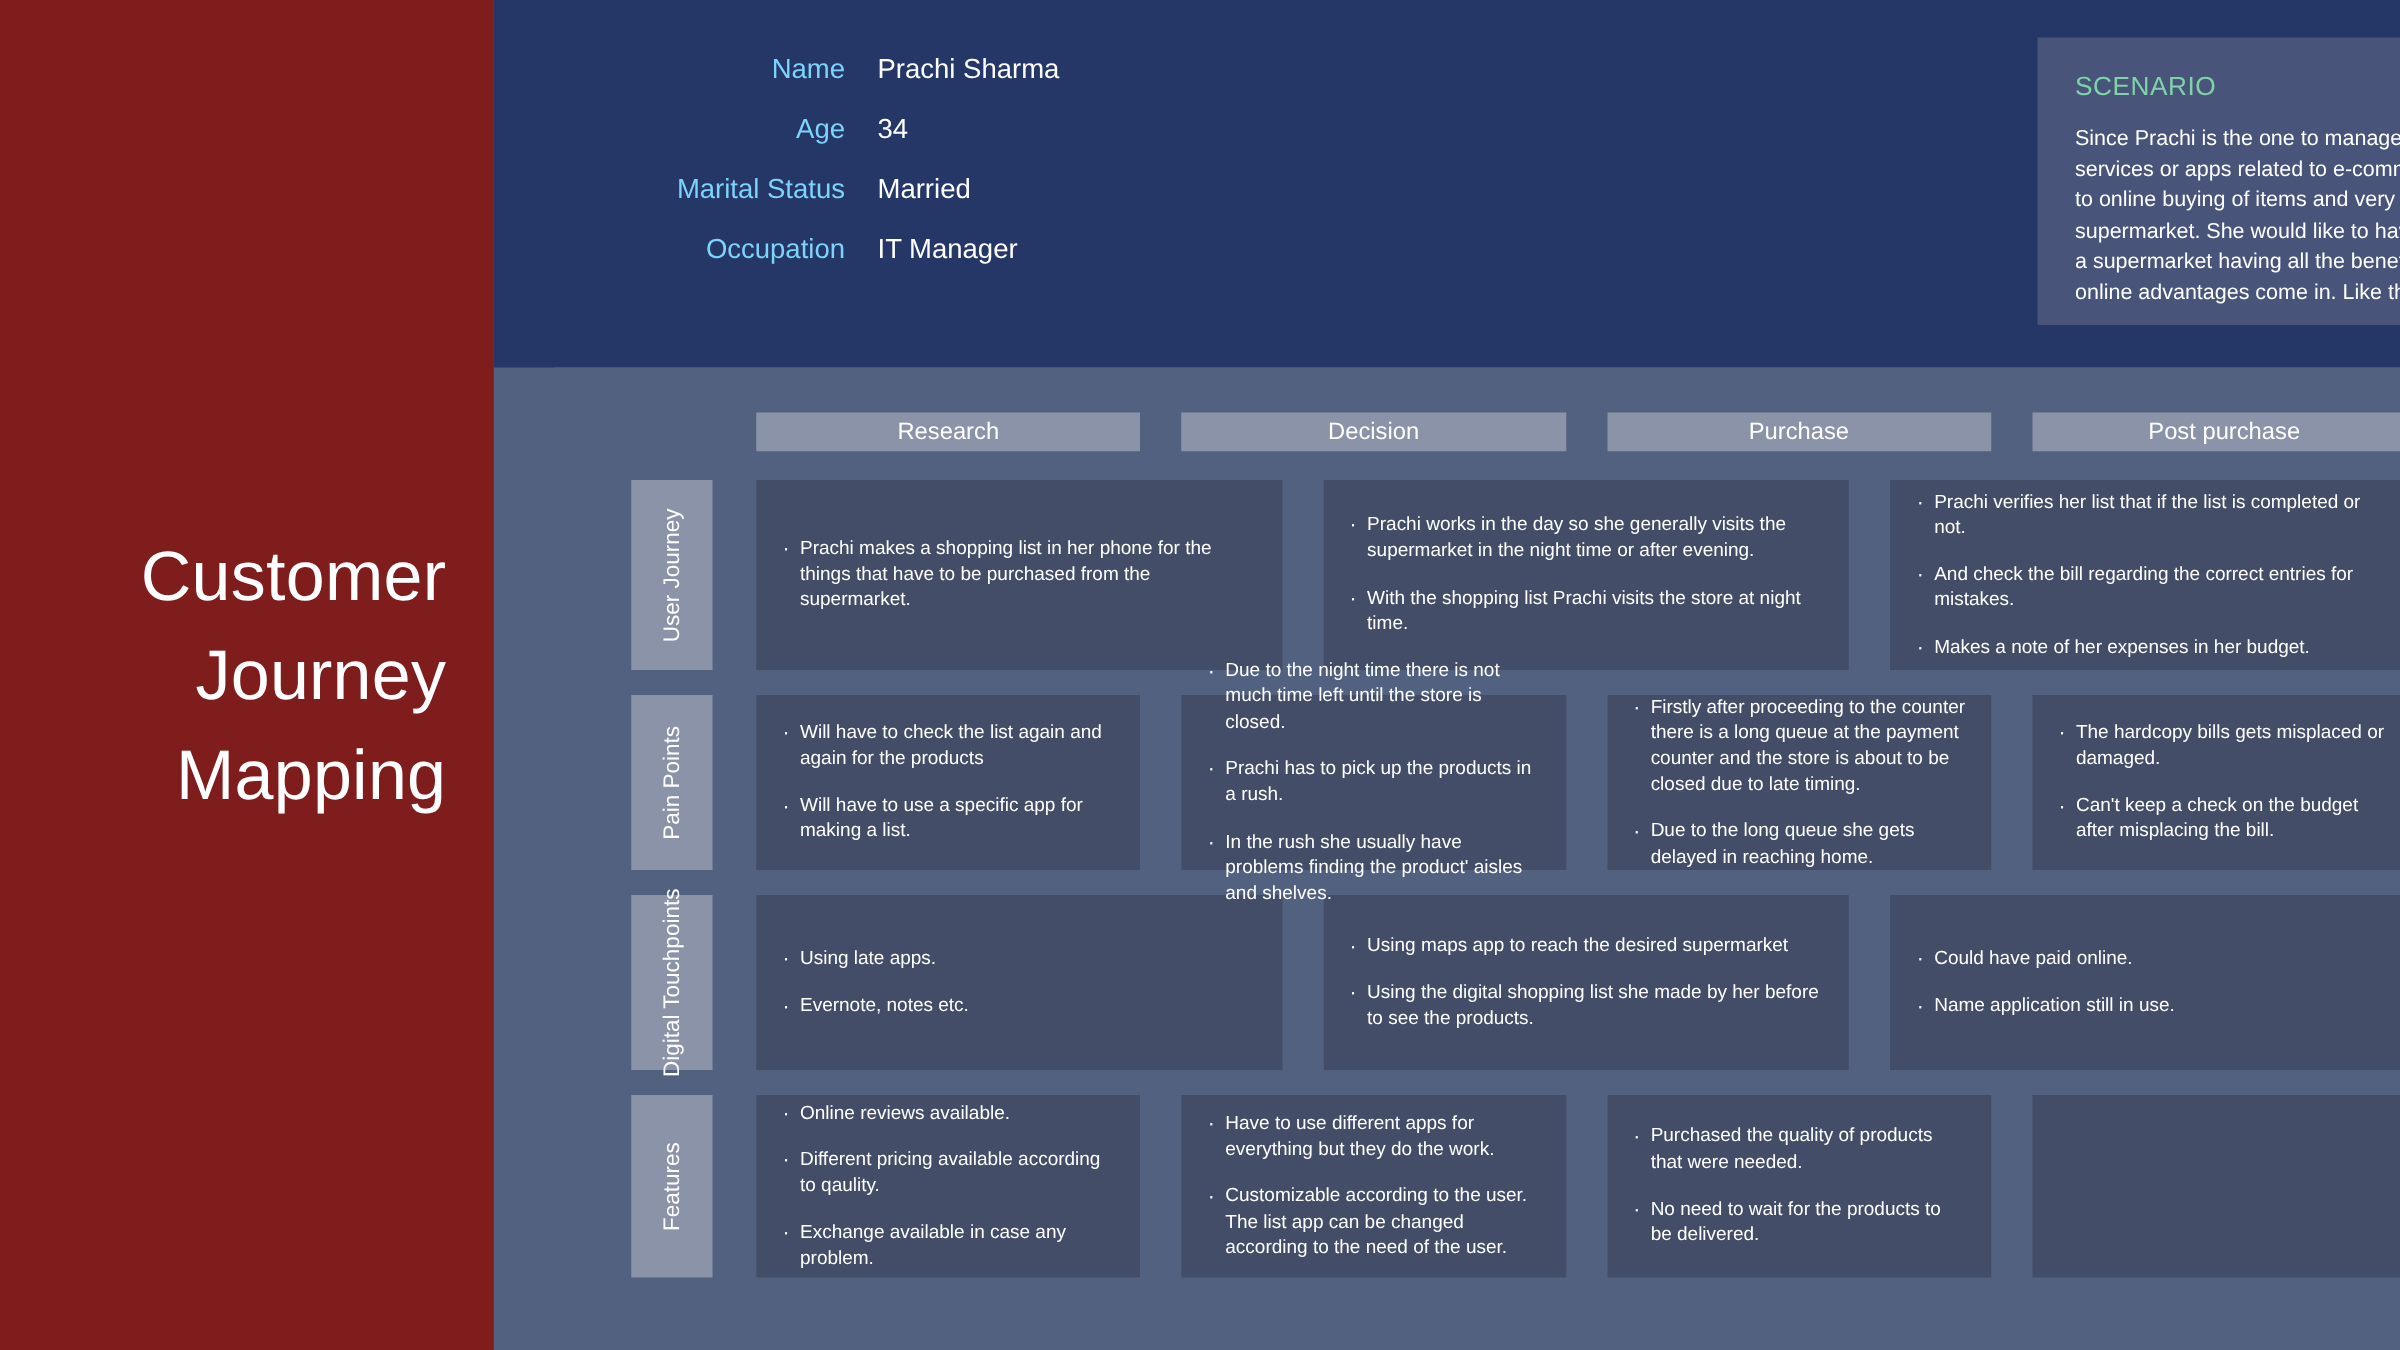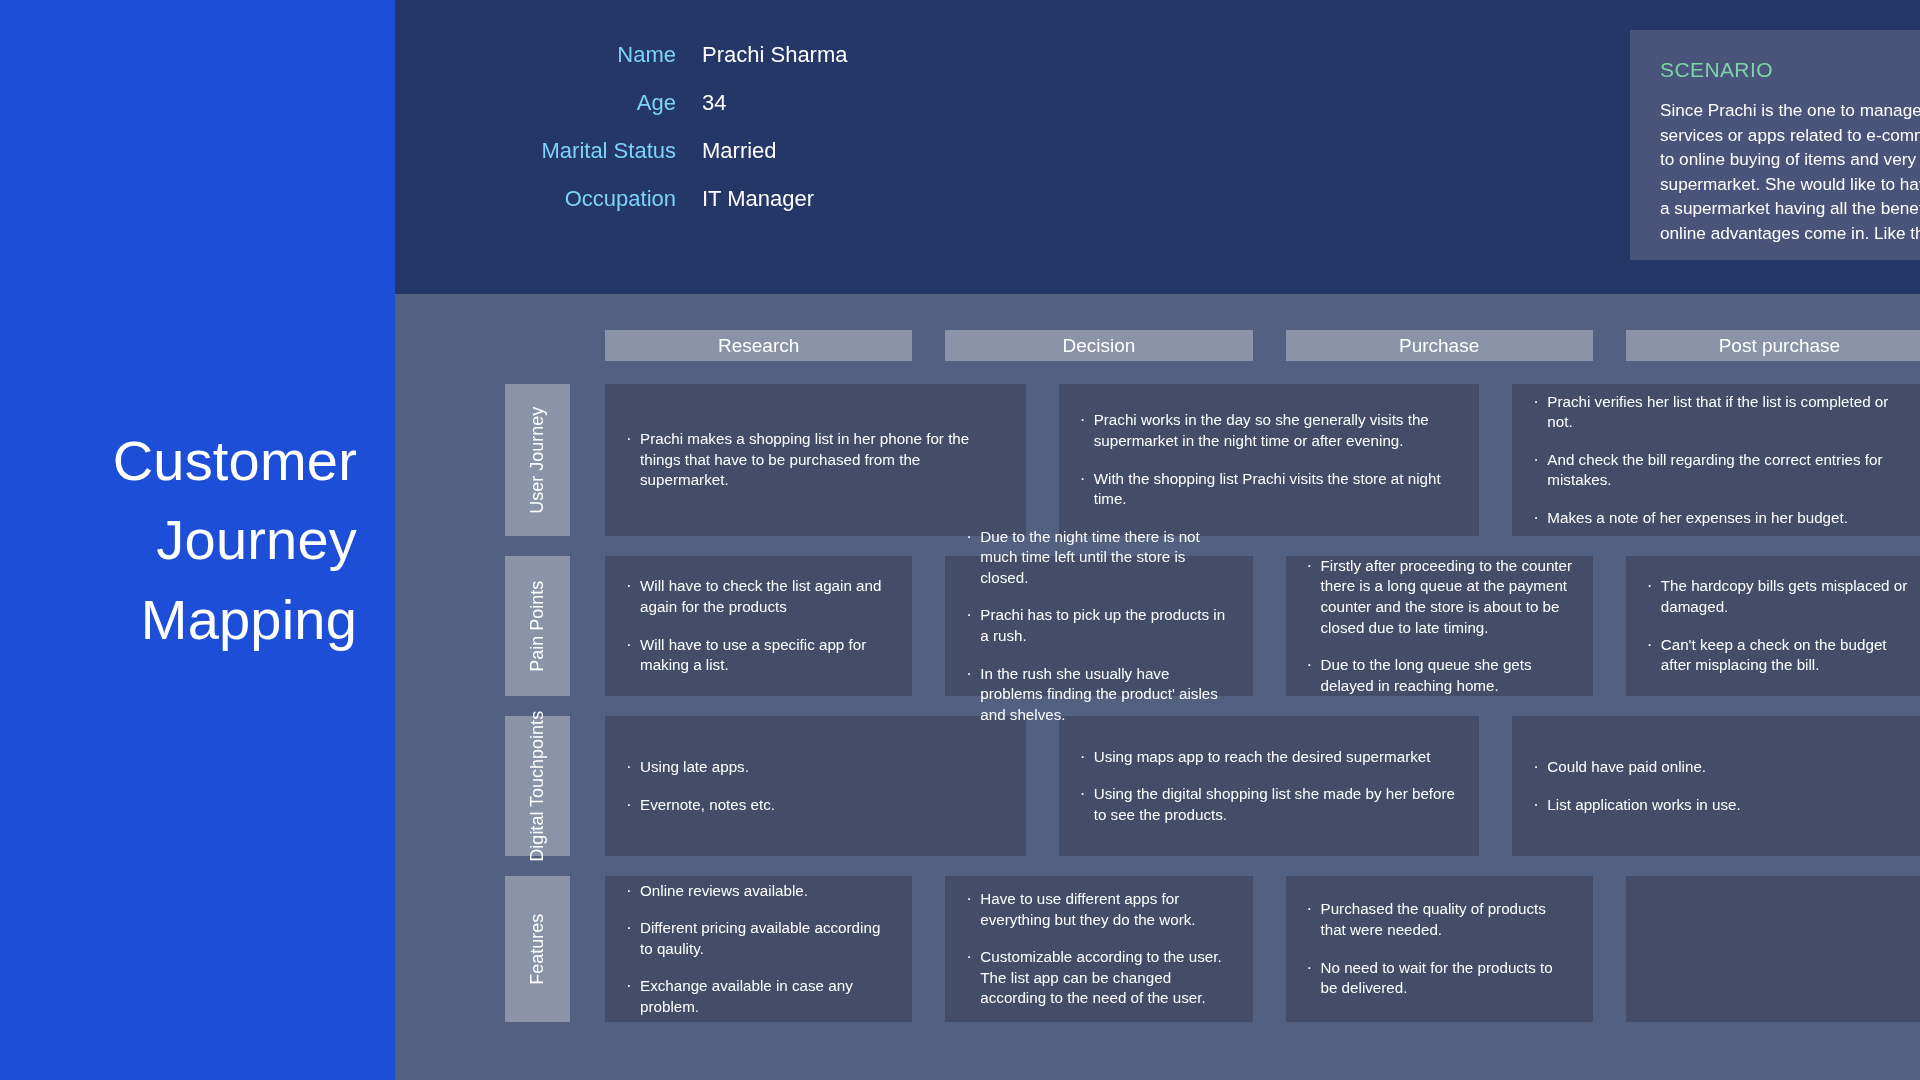--- a/index.html
+++ b/index.html
@@ -15,21 +15,21 @@
     background: #536181;
     position: relative;
   }
 
   
   .title-panel {
     position: absolute;
     left: 0; top: 0;
     width: 395px;
     height: 1080px;
-    background: #1d4ed8;
+    background: #7f1d1d;
     display: flex;
     align-items: center;
     justify-content: flex-end;
   }
   .title-text {
     color: #ffffff;
     font-size: 56px;
     font-weight: 300;
     line-height: 1.42;
     text-align: right;
@@ -315,21 +315,21 @@
         </div>
         <div class="cell">
           <ul>
             <li>Using maps app to reach the desired supermarket</li>
             <li>Using the digital shopping list she made by her before to see the products.</li>
           </ul>
         </div>
         <div class="cell">
           <ul>
             <li>Could have paid online.</li>
-            <li>List application works in use.</li>
+            <li>Name application still in use.</li>
           </ul>
         </div>
       </div>
     </div>
 
     <div class="row row-4">
       <div class="row-label">
         <span class="row-label-text">Features</span>
       </div>
       <div class="cells">

